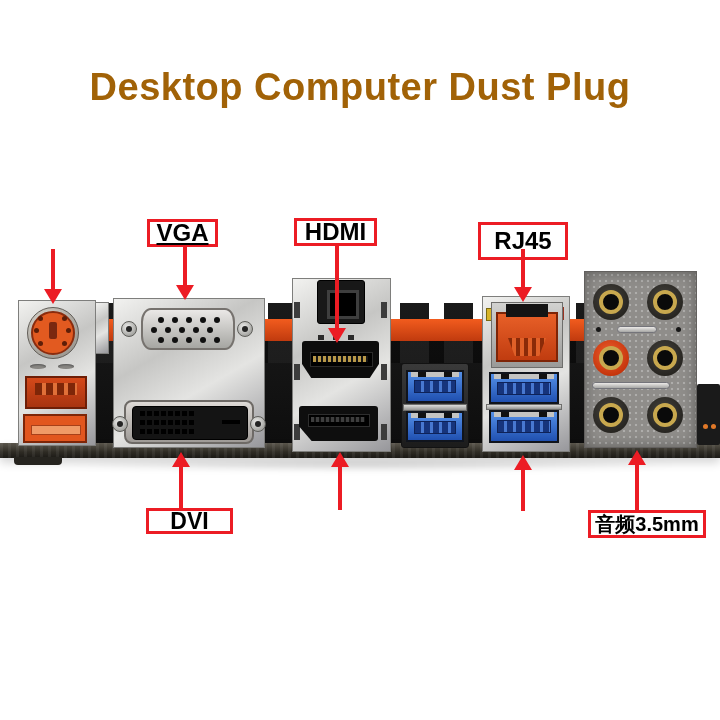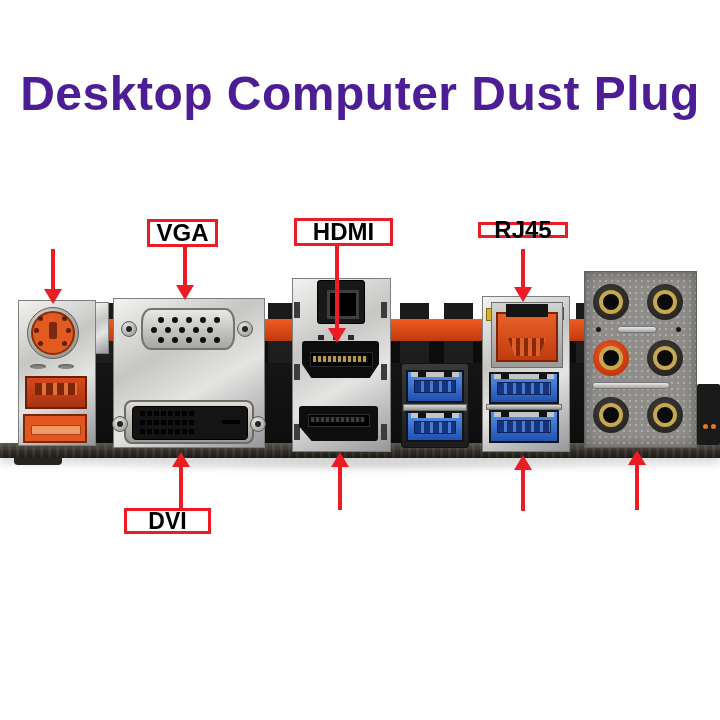--- a/index.html
+++ b/index.html
@@ -1,20 +1,20 @@
 <!DOCTYPE html>
 <html><head>
 <meta charset="utf-8">
 <style>
   html,body{margin:0;padding:0;background:#fff;}
   #canvas{position:relative;width:720px;height:720px;background:#ffffff;overflow:hidden;
           font-family:"Liberation Sans",sans-serif;}
   .abs{position:absolute;}
   .title{position:absolute;left:0;top:66px;width:100%;text-align:center;
-         font-size:48px;font-weight:bold;color:#4c1d95;letter-spacing:.5px;}
+         font-size:38px;font-weight:bold;color:#a16207;letter-spacing:.5px;}
   
   .lbl{position:absolute;box-sizing:border-box;border:3px solid #ec1c24;background:#fff;
        color:#000;font-weight:bold;display:flex;align-items:center;justify-content:center;
        font-size:23px;z-index:30;}
   .aline{position:absolute;width:4px;background:#ec1c24;z-index:30;}
   .ahead-d{position:absolute;width:0;height:0;border-left:9px solid transparent;
            border-right:9px solid transparent;border-top:15px solid #ec1c24;z-index:30;}
   .ahead-u{position:absolute;width:0;height:0;border-left:9px solid transparent;
            border-right:9px solid transparent;border-bottom:15px solid #ec1c24;z-index:30;}
   
@@ -184,38 +184,39 @@
       <div class="gold"></div>
     </div>
 
   <div class="abs" style="left:697px;top:384px;width:23px;height:61px;background:#1a1a1a;border-radius:2px;">
     <div class="abs" style="left:6px;top:40px;width:5px;height:5px;border-radius:50%;background:#e07828;box-shadow:8px 0 #e07828;"></div>
   </div>
 
   <div class="aline" style="left:51px;top:249px;height:42px;"></div>
   <div class="ahead-d" style="left:44px;top:289px;"></div>
 
-  <div class="lbl" style="left:147px;top:219px;width:71px;height:28px;font-size:24px;">VGA</div>
+  <div class="lbl" style="left:147px;top:219px;width:71px;height:28px;font-size:24px;text-decoration:underline;">VGA</div>
   <div class="aline" style="left:183px;top:247px;height:40px;"></div>
   <div class="ahead-d" style="left:176px;top:285px;"></div>
 
-  <div class="lbl" style="left:294px;top:218px;width:99px;height:28px;font-size:24px;text-align:center;">HDMI</div>
+  <div class="lbl" style="left:294px;top:218px;width:83px;height:28px;font-size:24px;text-align:center;">HDMI</div>
   <div class="aline" style="left:335px;top:246px;height:84px;"></div>
   <div class="ahead-d" style="left:328px;top:328px;"></div>
 
-  <div class="lbl" style="left:478px;top:222px;width:90px;height:16px;font-size:24px;">RJ45</div>
+  <div class="lbl" style="left:478px;top:222px;width:90px;height:38px;font-size:24px;">RJ45</div>
   <div class="aline" style="left:521px;top:249px;height:40px;"></div>
   <div class="ahead-d" style="left:514px;top:287px;"></div>
 
   <div class="ahead-u" style="left:172px;top:452px;"></div>
   <div class="aline" style="left:179px;top:466px;height:42px;"></div>
-  <div class="lbl" style="left:124px;top:508px;width:87px;height:26px;">DVI</div>
+  <div class="lbl" style="left:146px;top:508px;width:87px;height:26px;">DVI</div>
 
   <div class="ahead-u" style="left:331px;top:452px;"></div>
   <div class="aline" style="left:338px;top:466px;height:44px;"></div>
 
   <div class="ahead-u" style="left:514px;top:455px;"></div>
   <div class="aline" style="left:521px;top:469px;height:42px;"></div>
 
   <div class="ahead-u" style="left:628px;top:450px;"></div>
   <div class="aline" style="left:635px;top:464px;height:46px;"></div>
+  <div class="lbl" style="left:588px;top:510px;width:118px;height:28px;font-size:20px;">音频3.5mm</div>
 
 </div>
 
 </body></html>

